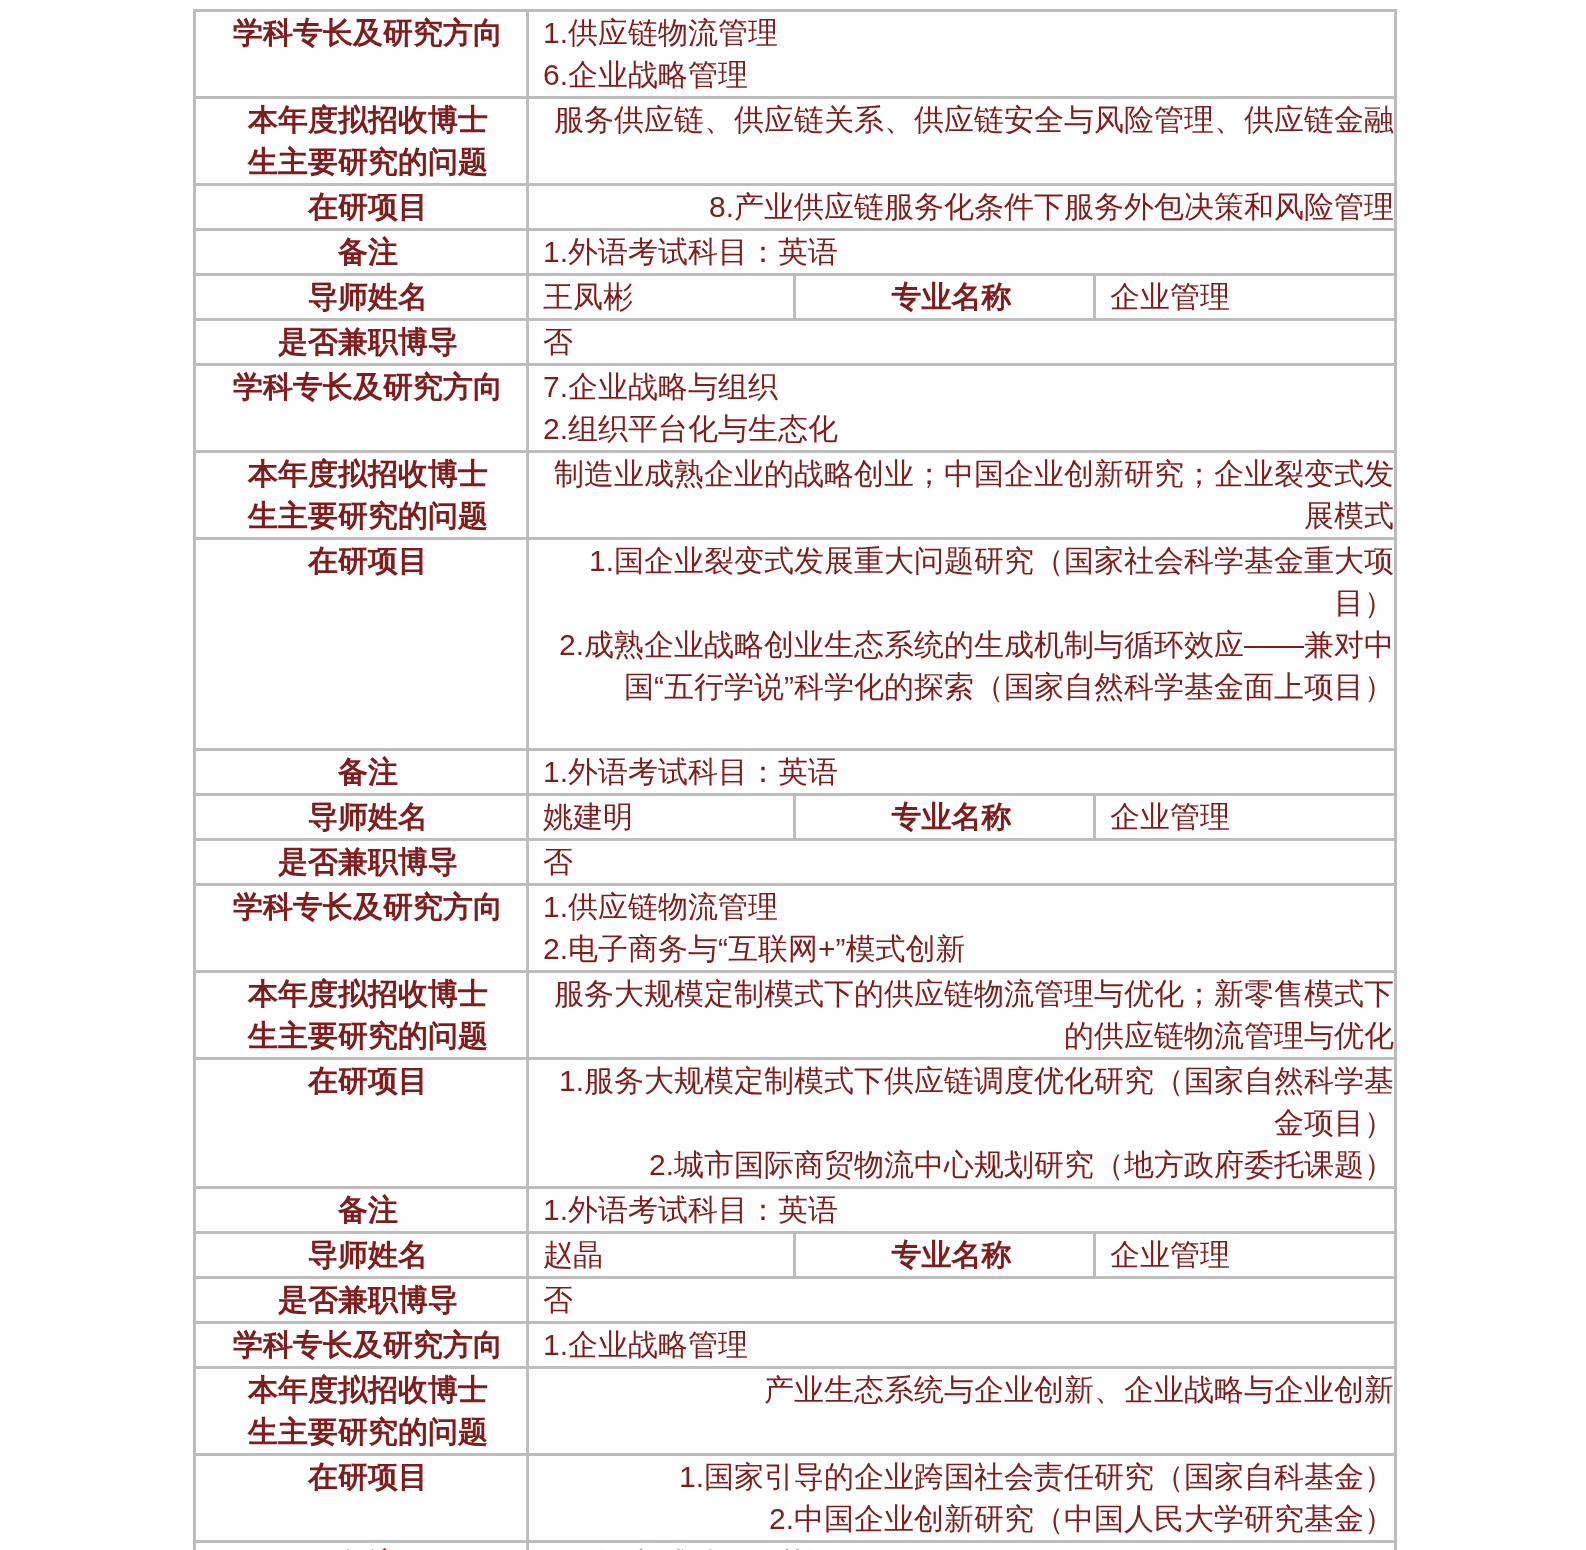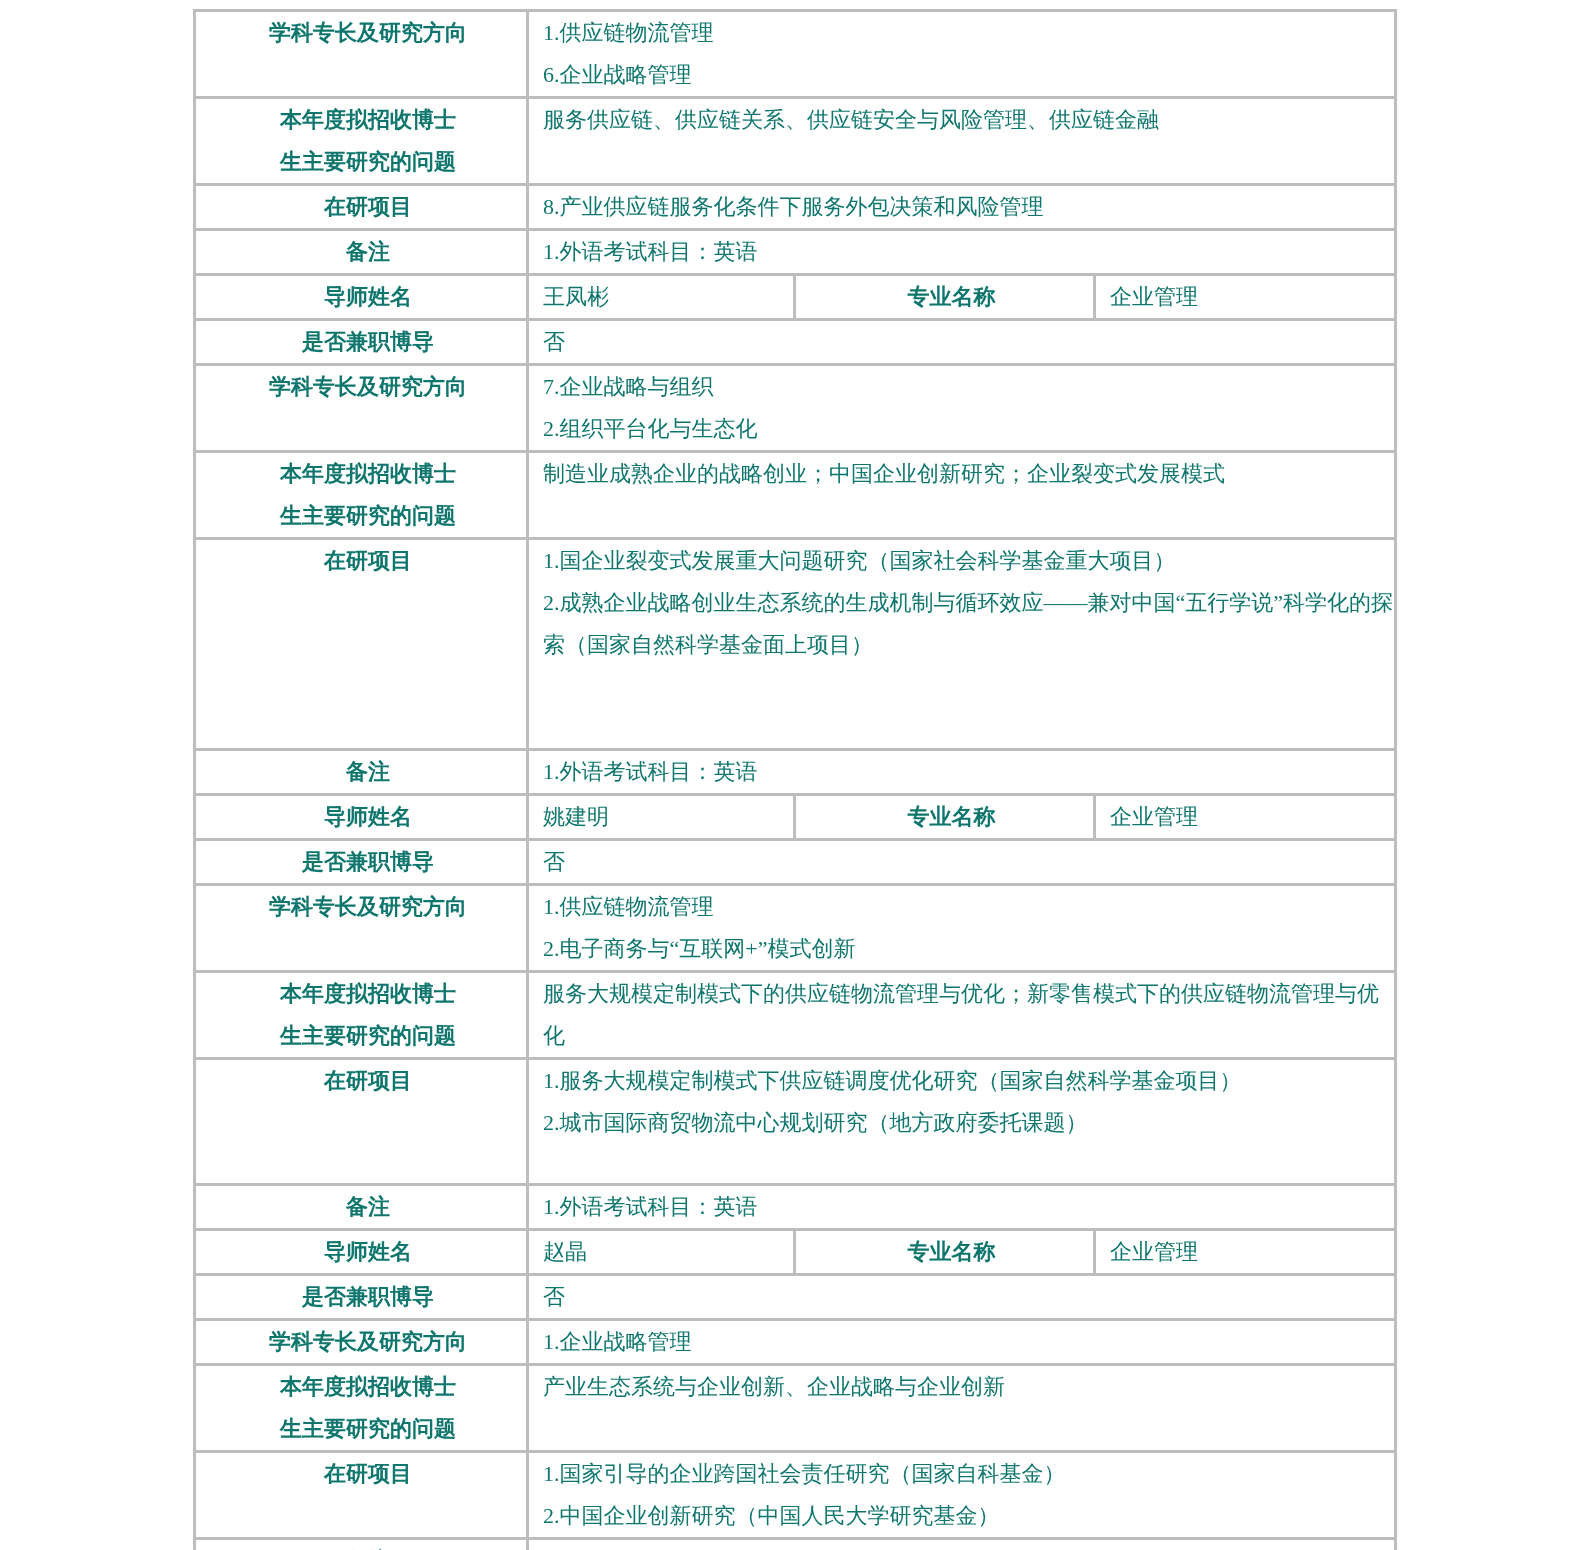--- a/index.html
+++ b/index.html
@@ -9,46 +9,46 @@
     left: 193px;
     top: 9px;
     width: 1201px;
     border-collapse: collapse;
     table-layout: fixed;
   }
   table.info td {
     border: 3px solid #bdbdbd;
     vertical-align: top;
     padding: 0 0 0 14px;
-    font-size: 22px;
+    font-size: 30px;
     line-height: 42px;
-    color: #0f766e;
+    color: #7f1d1d;
     overflow: hidden;
   }
   td.label {
     text-align: center;
     padding: 0;
     font-family: "DejaVu Sans", "Liberation Sans", sans-serif;
     font-weight: bold;
     font-size: 29px;
     letter-spacing: 0px;
   }
   td.value {
-    font-family: Liberation Serif, serif;
+    font-family: Liberation Sans, sans-serif;
     font-size: 29px;
   }
   td.sublabel {
     text-align: center;
     padding: 0;
     font-family: Liberation Serif, serif;
     font-weight: bold;
     font-size: 29px;
   }
   .line { display: block; white-space: nowrap; }
-  .wrap { white-space: normal; word-break: break-all; }
+  .wrap { white-space: normal; word-break: break-all; text-align: right; }
 </style>
 </head>
 <body>
 
 <table class="info">
   <colgroup>
     <col style="width:333px">
     <col style="width:267px">
     <col style="width:300px">
     <col style="width:301px">

